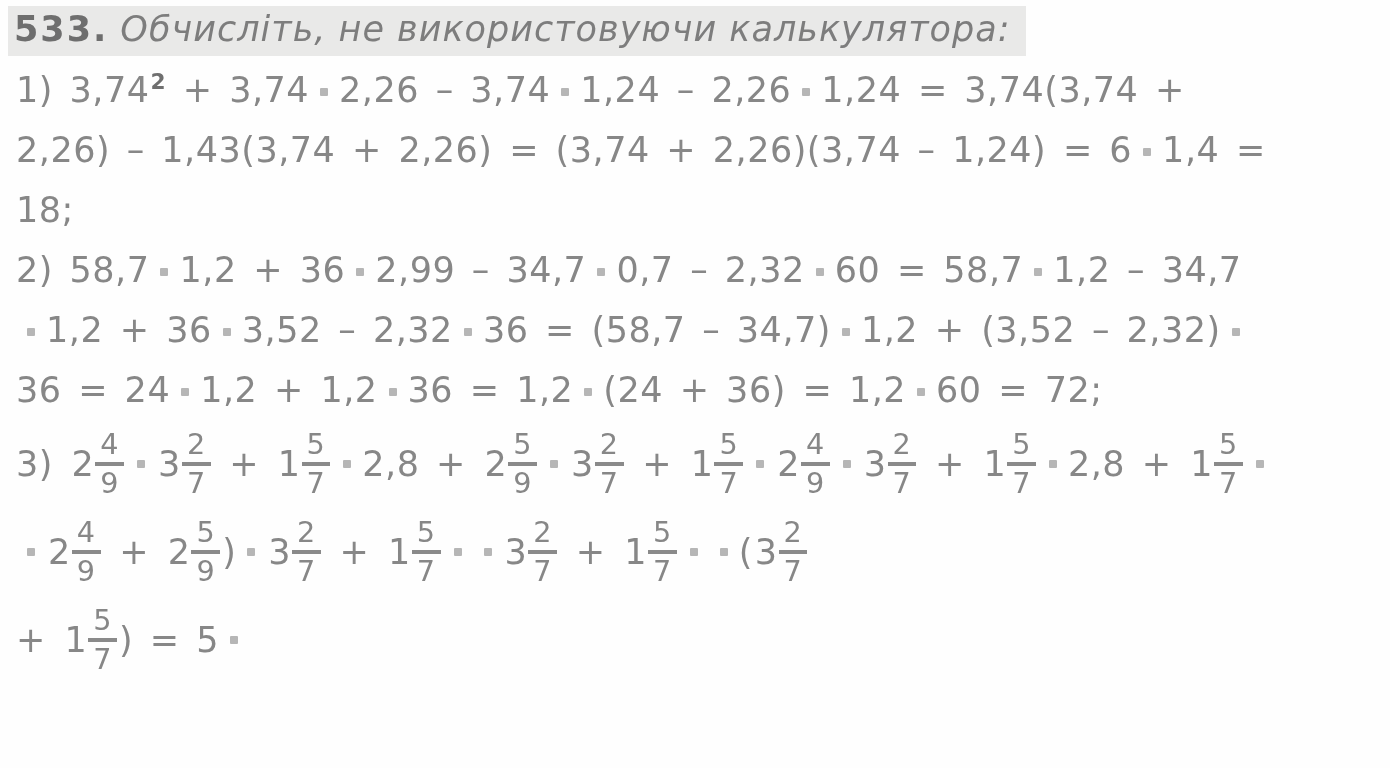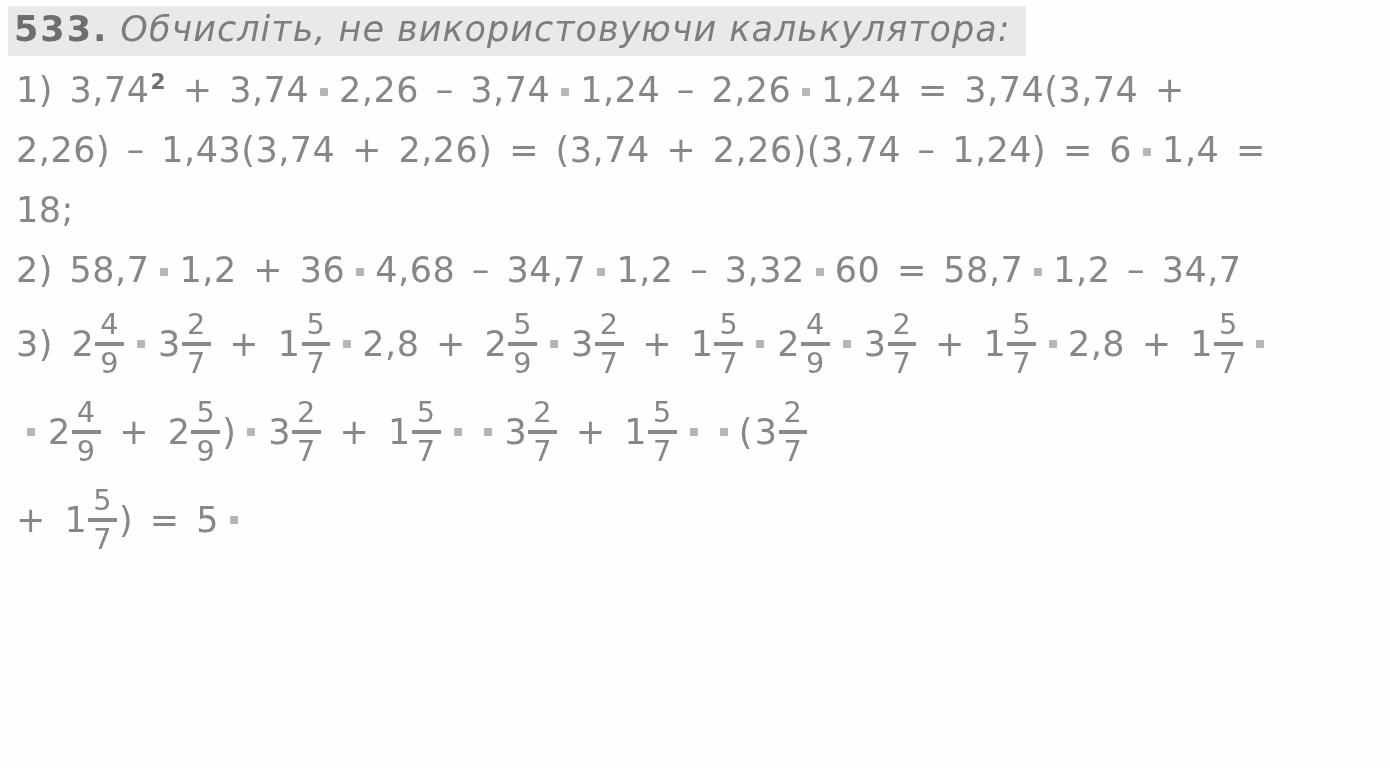--- a/index.html
+++ b/index.html
@@ -96,21 +96,23 @@
 <body>
 
 <div class="doc">
   <div class="header">
     <span class="num">533.</span><span class="title">Обчисліть, не використовуючи калькулятора:</span>
   </div>
   <div class="solution">
       <div class="line"><span class="txt">1) 3,74</span><sup>2</sup><span class="txt"> + 3,74</span><span class="mdot"></span><span class="txt">2,26 – 3,74</span><span class="mdot"></span><span class="txt">1,24 – 2,26</span><span class="mdot"></span><span class="txt">1,24 = 3,74(3,74 +</span></div>
       <div class="line"><span class="txt">2,26) – 1,43(3,74 + 2,26) = (3,74 + 2,26)(3,74 – 1,24) = 6</span><span class="mdot"></span><span class="txt">1,4 =</span></div>
       <div class="line"><span class="txt">18;</span></div>
-      <div class="line"><span class="txt">2) 58,7</span><span class="mdot"></span><span class="txt">1,2 + 36</span><span class="mdot"></span><span class="txt">4,68 – 34,7</span><span class="mdot"></span><span class="txt">1,2 – 3,32</span><span class="mdot"></span><span class="txt">60 = 58,7</span><span class="mdot"></span><span class="txt">1,2 – 34,7</span></div>
+      <div class="line"><span class="txt">2) 58,7</span><span class="mdot"></span><span class="txt">1,2 + 36</span><span class="mdot"></span><span class="txt">2,99 – 34,7</span><span class="mdot"></span><span class="txt">0,7 – 2,32</span><span class="mdot"></span><span class="txt">60 = 58,7</span><span class="mdot"></span><span class="txt">1,2 – 34,7</span></div>
+      <div class="line"><span class="mdot"></span><span class="txt">1,2 + 36</span><span class="mdot"></span><span class="txt">3,52 – 2,32</span><span class="mdot"></span><span class="txt">36 = (58,7 – 34,7)</span><span class="mdot"></span><span class="txt">1,2 + (3,52 – 2,32)</span><span class="mdot"></span></div>
+      <div class="line"><span class="txt">36 = 24</span><span class="mdot"></span><span class="txt">1,2 + 1,2</span><span class="mdot"></span><span class="txt">36 = 1,2</span><span class="mdot"></span><span class="txt">(24 + 36) = 1,2</span><span class="mdot"></span><span class="txt">60 = 72;</span></div>
       <div class="line tall">
         <span class="txt">3) </span>
         <span class="mixed">
           <span class="whole">2</span>
           <span class="frac">
             <span class="nmr">4</span>
             <span class="dnm">9</span>
           </span>
         </span>
         <span class="mdot"></span>

